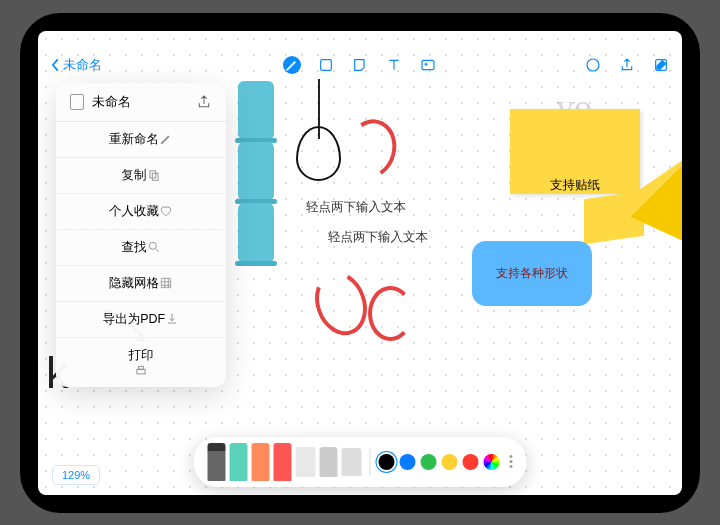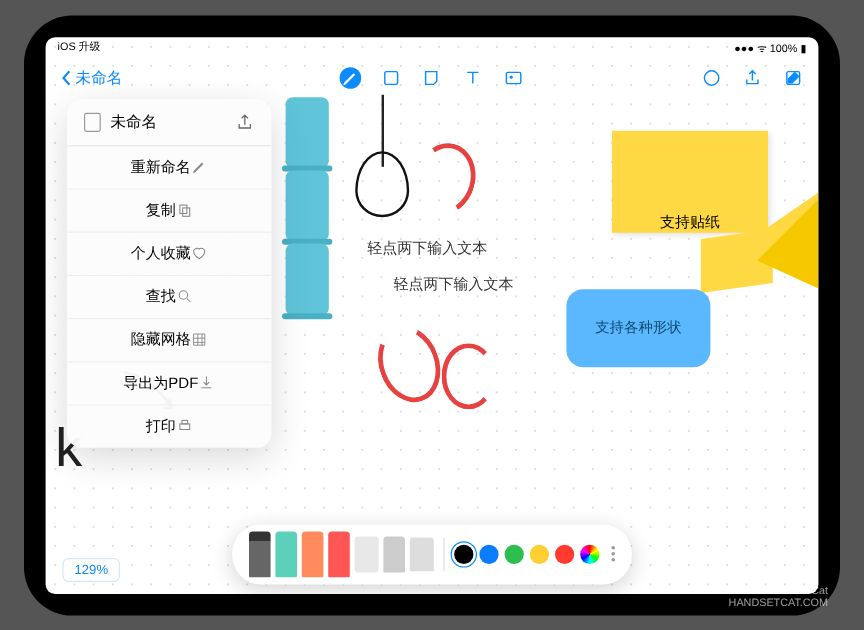--- a/index.html
+++ b/index.html
@@ -14,37 +14,37 @@
 .navbar .right-tools { margin-left:auto; display:flex; gap:16px; }
 .ticon { width:18px; height:18px; display:flex; align-items:center; justify-content:center; color:#0a8cff; }
 .ticon.active { background:#0a8cff; color:#fff; border-radius:50%; }
 .ticon svg { width:16px; height:16px; }
 .menu { position:absolute; top:52px; left:18px; width:170px; background:rgba(252,252,252,0.96); border-radius:12px; box-shadow:0 8px 30px rgba(0,0,0,0.15); z-index:20; overflow:hidden; }
 .menu-head { display:flex; align-items:center; justify-content:space-between; padding:10px 14px; border-bottom:1px solid #e5e5e5; }
 .menu-head .t { display:flex; align-items:center; gap:8px; font-size:13px; font-weight:500; }
 .menu-head .doc { width:14px; height:16px; border:1px solid #999; border-radius:2px; }
 .menu-head .share { width:16px; height:16px; color:#666; }
 .menu-item { display:flex; align-items:center; justify-content:center; padding:9px 14px; font-size:12.5px; border-bottom:0.5px solid #eee; }
-.menu-item:last-child { border-bottom:none; }
+.menu-item:last-child { border-bottom:none;flex-direction:column; }
 .menu-item .mi { width:14px; height:14px; color:#888; }
 .canvas-items { position:absolute; inset:0; }
 .bamboo { position:absolute; top:50px; left:200px; width:36px; height:180px; }
 .bamboo-seg { width:100%; height:33%; background:#5fc4d8; border-radius:6px; margin-bottom:2px; position:relative; }
 .bamboo-seg::after { content:''; position:absolute; bottom:-3px; left:-3px; right:-3px; height:5px; background:#4ab0c5; border-radius:3px; }
 .ytxt { position:absolute; top:55px; right:90px; font-family:cursive; font-size:36px; color:rgba(60,70,120,0.22); }
 .stroke1 { position:absolute; top:48px; left:280px; width:2px; height:60px; background:#222; }
 .loop1 { position:absolute; top:95px; left:258px; width:45px; height:55px; border:2px solid #111; border-radius:50% 50% 50% 50%/60% 60% 40% 40%; }
 .red1 { position:absolute; top:88px; left:308px; width:50px; height:60px; border:4px solid #e74242; border-radius:50%; border-bottom-color:transparent; border-left-color:transparent; transform:rotate(15deg); }
 .red2 { position:absolute; top:240px; left:278px; width:50px; height:65px; border:4px solid #e74242; border-radius:50%; border-top-color:transparent; transform:rotate(-20deg); }
 .red3 { position:absolute; top:255px; left:330px; width:45px; height:55px; border:4px solid #e74242; border-radius:50%; border-right-color:transparent; }
 .txt1 { position:absolute; top:168px; left:268px; font-size:12.5px; color:#333; }
 .txt2 { position:absolute; top:198px; left:290px; font-size:12.5px; color:#333; }
 .sticky { position:absolute; top:78px; right:42px; width:130px; height:85px; background:#ffd943; display:flex; align-items:flex-end; justify-content:center; font-size:12.5px; font-weight:400; box-shadow:2px 2px 5px rgba(0,0,0,0.12); }
 .sticky2 { position:absolute; top:164px; right:38px; width:60px; height:45px; background:#ffd943; transform:skewY(-8deg); }
-.shape1 { position:absolute; top:210px; right:90px; width:120px; height:65px; background:#5bb8ff; border-radius:14px; display:flex; align-items:center; justify-content:center; font-size:12px; color:#0c4a6e; }
+.shape1 { position:absolute; top:210px; right:90px; width:120px; height:65px; background:#5bb8ff; border-radius:14px; display:flex; align-items:center; justify-content:center; font-size:12px; color:#7f1d1d; }
 .pencil-tip { position:absolute; top:130px; right:0; width:70px; height:80px; background:linear-gradient(135deg,#ffd943 50%,#f5c800 50%); clip-path:polygon(100% 0,100% 100%,0 60%); }
 .k-stroke { position:absolute; bottom:100px; left:8px; font-size:45px; line-height:1; font-weight:300; color:#222; }
 .card { position:absolute; bottom:85px; left:130px; width:155px; height:135px; background:#f6f6f6; border-radius:10px; box-shadow:0 3px 8px rgba(0,0,0,0.1); padding:10px; }
 .card .logo { width:100%; height:75px; display:flex; align-items:center; justify-content:center; color:#aaa; }
 .card .cn { font-size:11px; font-weight:600; margin-top:6px; }
 .card .cu { font-size:9px; color:#999; }
 .arrow { position:absolute; bottom:145px; left:60px; width:60px; height:45px; }
 .zoom { position:absolute; bottom:10px; left:14px; background:#fff; border:1px solid #d5e8f7; color:#0a8cff; font-size:11px; padding:3px 9px; border-radius:5px; z-index:15;margin-top:48px; }
 .palette { position:absolute; bottom:8px; left:50%; transform:translateX(-50%); background:#fff; border-radius:24px; box-shadow:0 4px 18px rgba(0,0,0,0.18); display:flex; align-items:center; padding:6px 14px; gap:4px; z-index:15; }
 .tool { width:18px; height:38px; border-radius:3px 3px 1px 1px; position:relative; }
@@ -64,28 +64,20 @@
 .pdots span { width:3px; height:3px; background:#999; border-radius:50%; }
 .watermark { position:absolute; bottom:6px; right:10px; font-size:9px; color:#fff; opacity:0.6; text-align:right; z-index:5; pointer-events:none; }
 </style>
 </head>
 <body>
 
 <div class="device">
 <div class="screen">
   <div class="dots"></div>
 
-  <div class="statusbar">
-    <span>iOS 升级</span>
-    <span>
-      <span>●●● ᯤ</span>
-      <span>100%</span>
-      <span>▮</span>
-    </span>
-  </div>
 
   <div class="navbar">
     <div class="back">
       <svg viewBox="0 0 12 20" width="10" height="14">
             <path d="M10 2L3 10l7 8" stroke="currentColor" fill="none" stroke-width="2.5"></path>
           </svg>
       <span>未命名</span>
     </div>
     <div class="center-tools">
       <div class="ticon active">
@@ -191,20 +183,21 @@
           </svg>
         </div>
   </div>
 
   <div class="canvas-items">
     <div class="bamboo">
           <div class="bamboo-seg"></div>
           <div class="bamboo-seg"></div>
           <div class="bamboo-seg"></div>
         </div>
+    <div class="ytxt">yo</div>
     <div class="stroke1"></div>
     <div class="loop1"></div>
     <div class="red1"></div>
     <div class="red2"></div>
     <div class="red3"></div>
     <div class="txt1">轻点两下输入文本</div>
     <div class="txt2">轻点两下输入文本</div>
     <div class="sticky">
           <span>支持贴纸</span>
         </div>
@@ -239,17 +232,13 @@
       <div class="add-clr"></div>
     </div>
     <div class="pdots">
           <span></span>
           <span></span>
           <span></span>
         </div>
   </div>
 
 </div>
-<div class="watermark">
-  <div>Handset Cat</div>
-  <div>HANDSETCAT.COM</div>
 </div>
-</div>
 
 </body></html>

